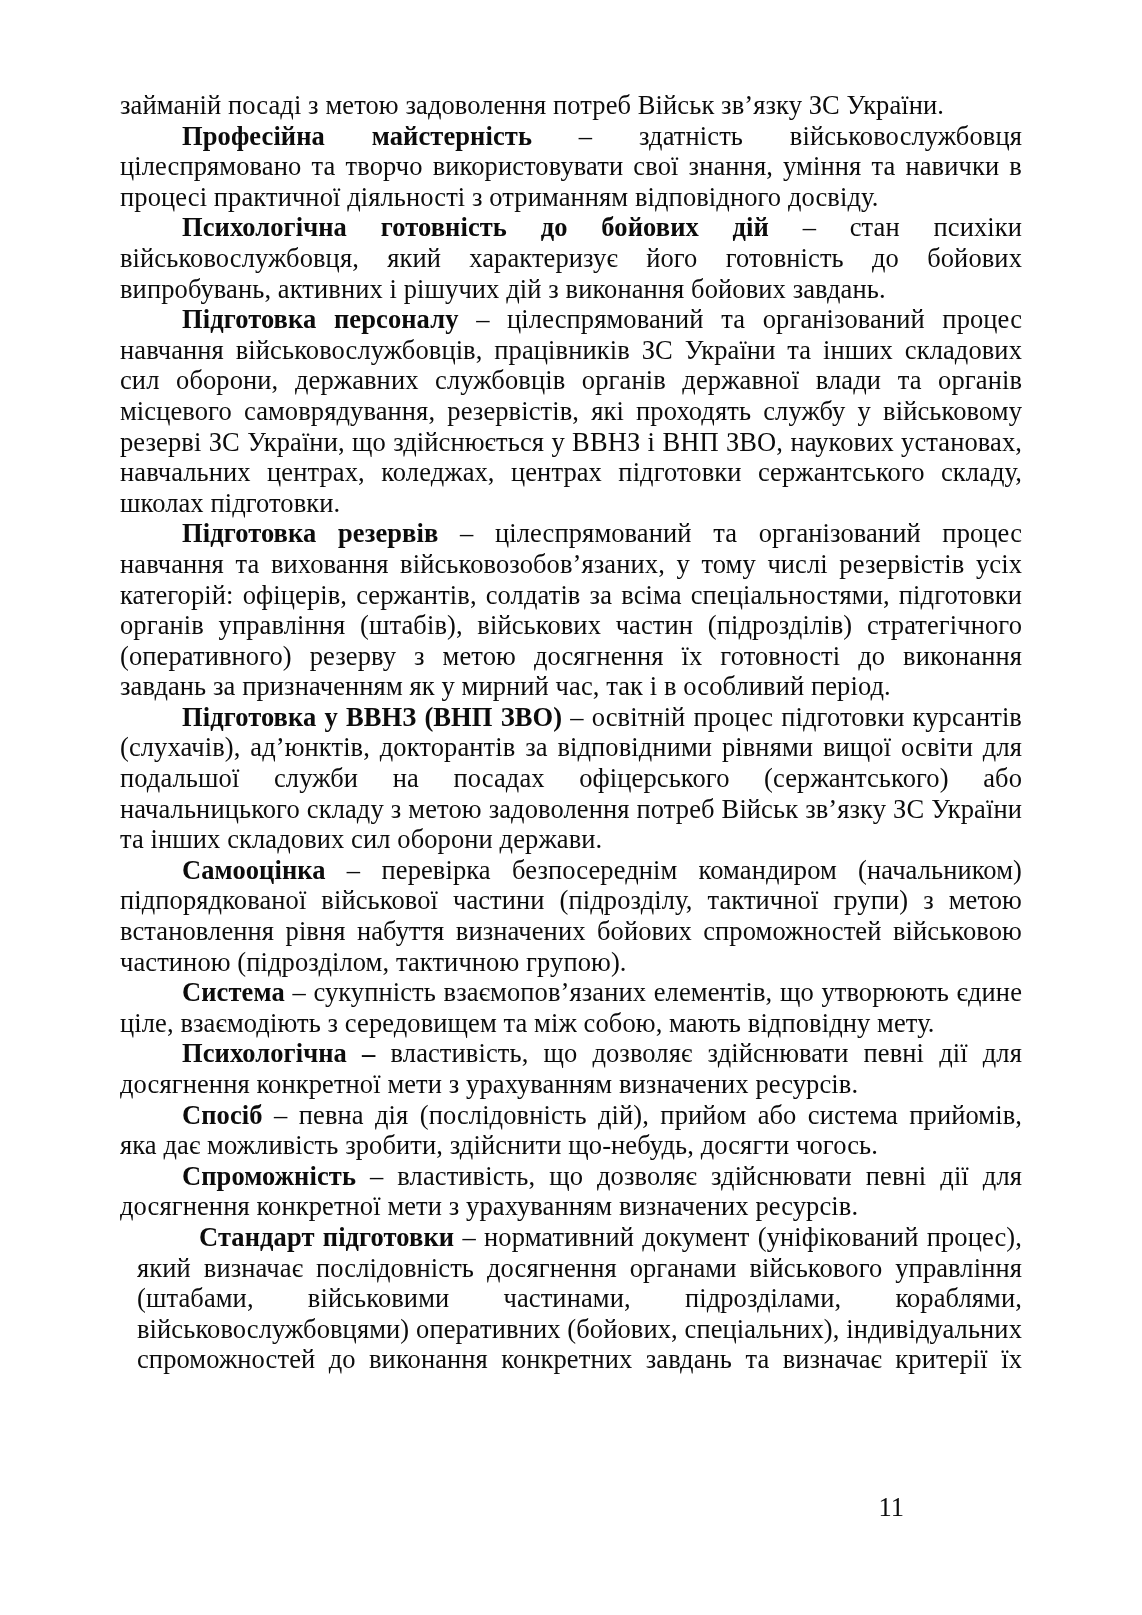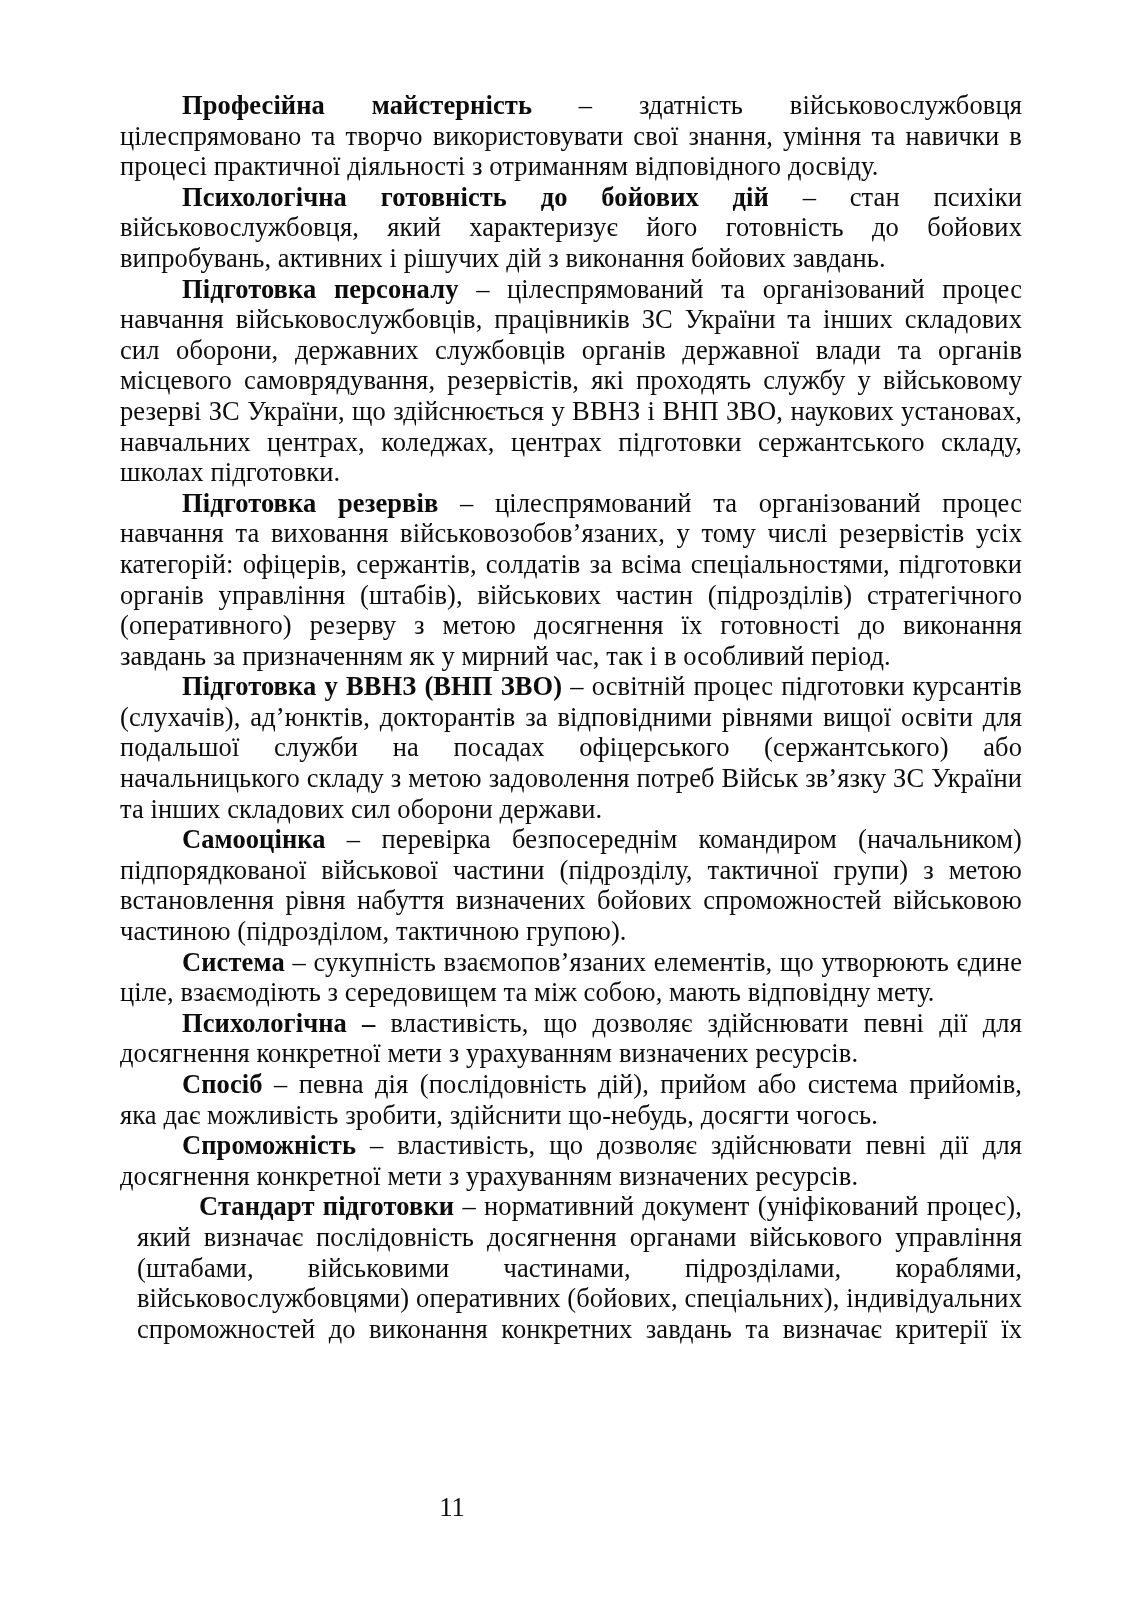--- a/index.html
+++ b/index.html
@@ -37,30 +37,31 @@
     margin-left: 17px;
   }
   .term {
     font-weight: bold;
   }
   .page-number {
     position: absolute;
     left: 0;
     top: 1492px;
     width: 904px;
-    text-align: center;
+    text-align: right;
     font-size: 26.5px;
     line-height: 30px;
   }
 </style>
 </head>
 <body>
 
 <div class="page">
 
+  <p class="para noindent"><span class="term"></span><span>займаній посаді з метою задоволення потреб Військ зв’язку ЗС України.</span></p>
 
   <p class="para"><span class="term">Професійна майстерність</span><span> – здатність військовослужбовця цілеспрямовано та творчо використовувати свої знання, уміння та навички в процесі практичної діяльності з отриманням відповідного досвіду.</span></p>
 
   <p class="para"><span class="term">Психологічна готовність до бойових дій</span><span> – стан психіки військовослужбовця, який характеризує його готовність до бойових випробувань, активних і рішучих дій з виконання бойових завдань.</span></p>
 
   <p class="para"><span class="term">Підготовка персоналу</span><span> – цілеспрямований та організований процес навчання військовослужбовців, працівників ЗС України та інших складових сил оборони, державних службовців органів державної влади та органів місцевого самоврядування, резервістів, які проходять службу у військовому резерві ЗС України, що здійснюється у ВВНЗ і ВНП ЗВО, наукових установах, навчальних центрах, коледжах, центрах підготовки сержантського складу, школах підготовки.</span></p>
 
   <p class="para"><span class="term">Підготовка резервів</span><span> – цілеспрямований та організований процес навчання та виховання військовозобов’язаних, у тому числі резервістів усіх категорій: офіцерів, сержантів, солдатів за всіма спеціальностями, підготовки органів управління (штабів), військових частин (підрозділів) стратегічного (оперативного) резерву з метою досягнення їх готовності до виконання завдань за призначенням як у мирний час, так і в особливий період.</span></p>
 
   <p class="para"><span class="term">Підготовка у ВВНЗ (ВНП ЗВО)</span><span> – освітній процес підготовки курсантів (слухачів), ад’юнктів, докторантів за відповідними рівнями вищої освіти для подальшої служби на посадах офіцерського (сержантського) або начальницького складу з метою задоволення потреб Військ зв’язку ЗС України та інших складових сил оборони держави.</span></p>

